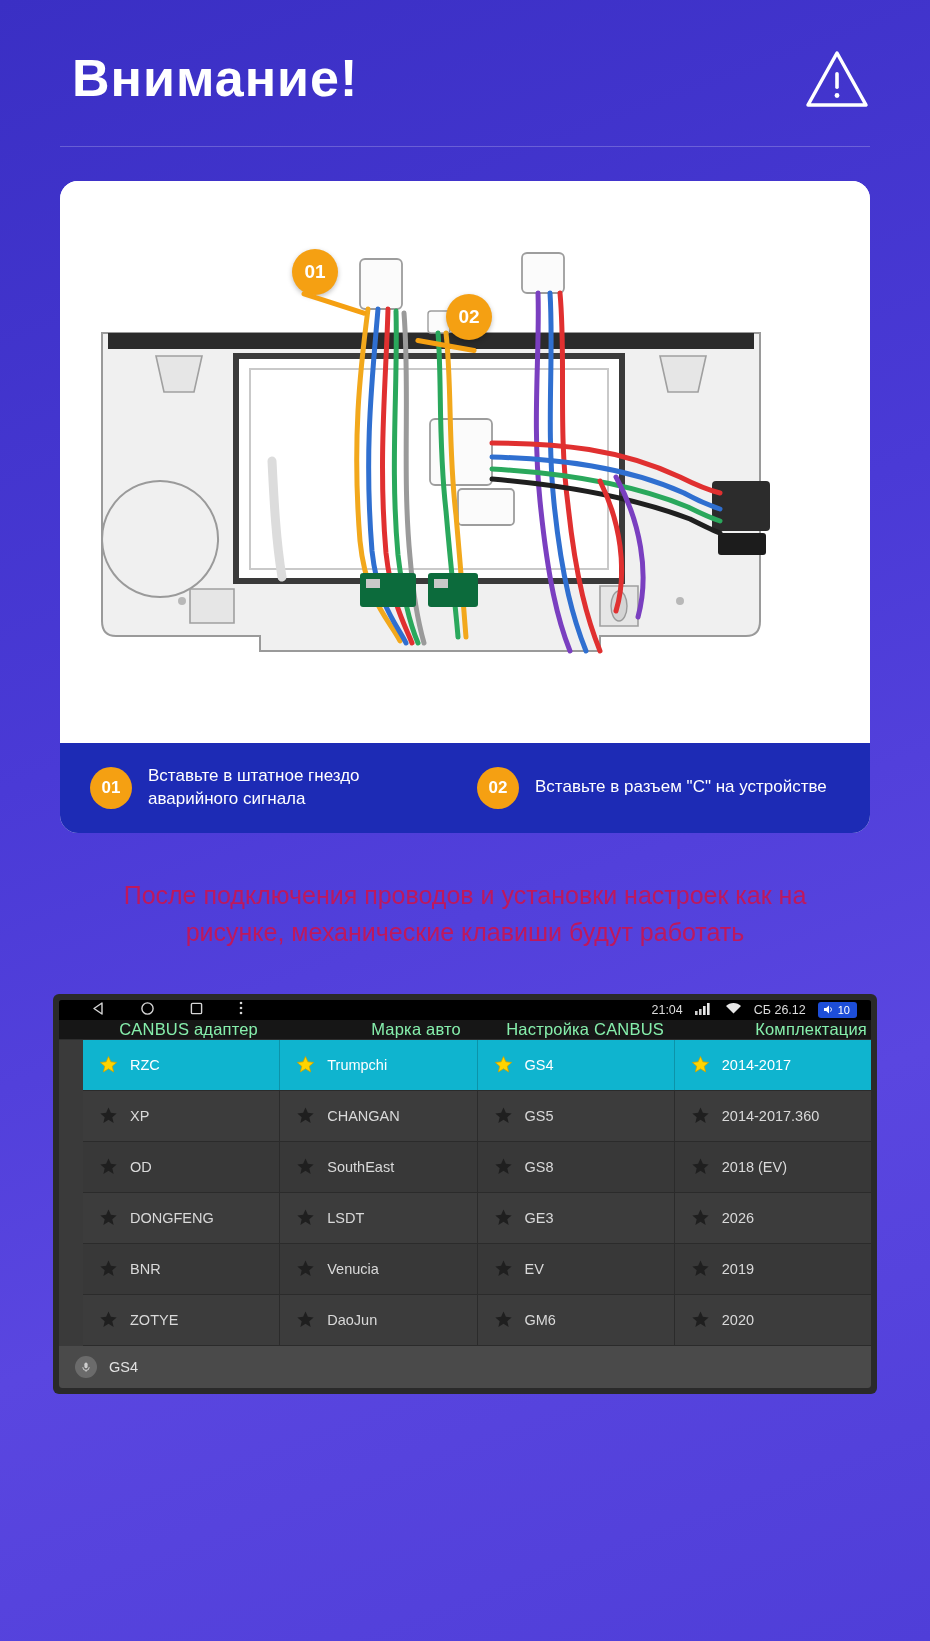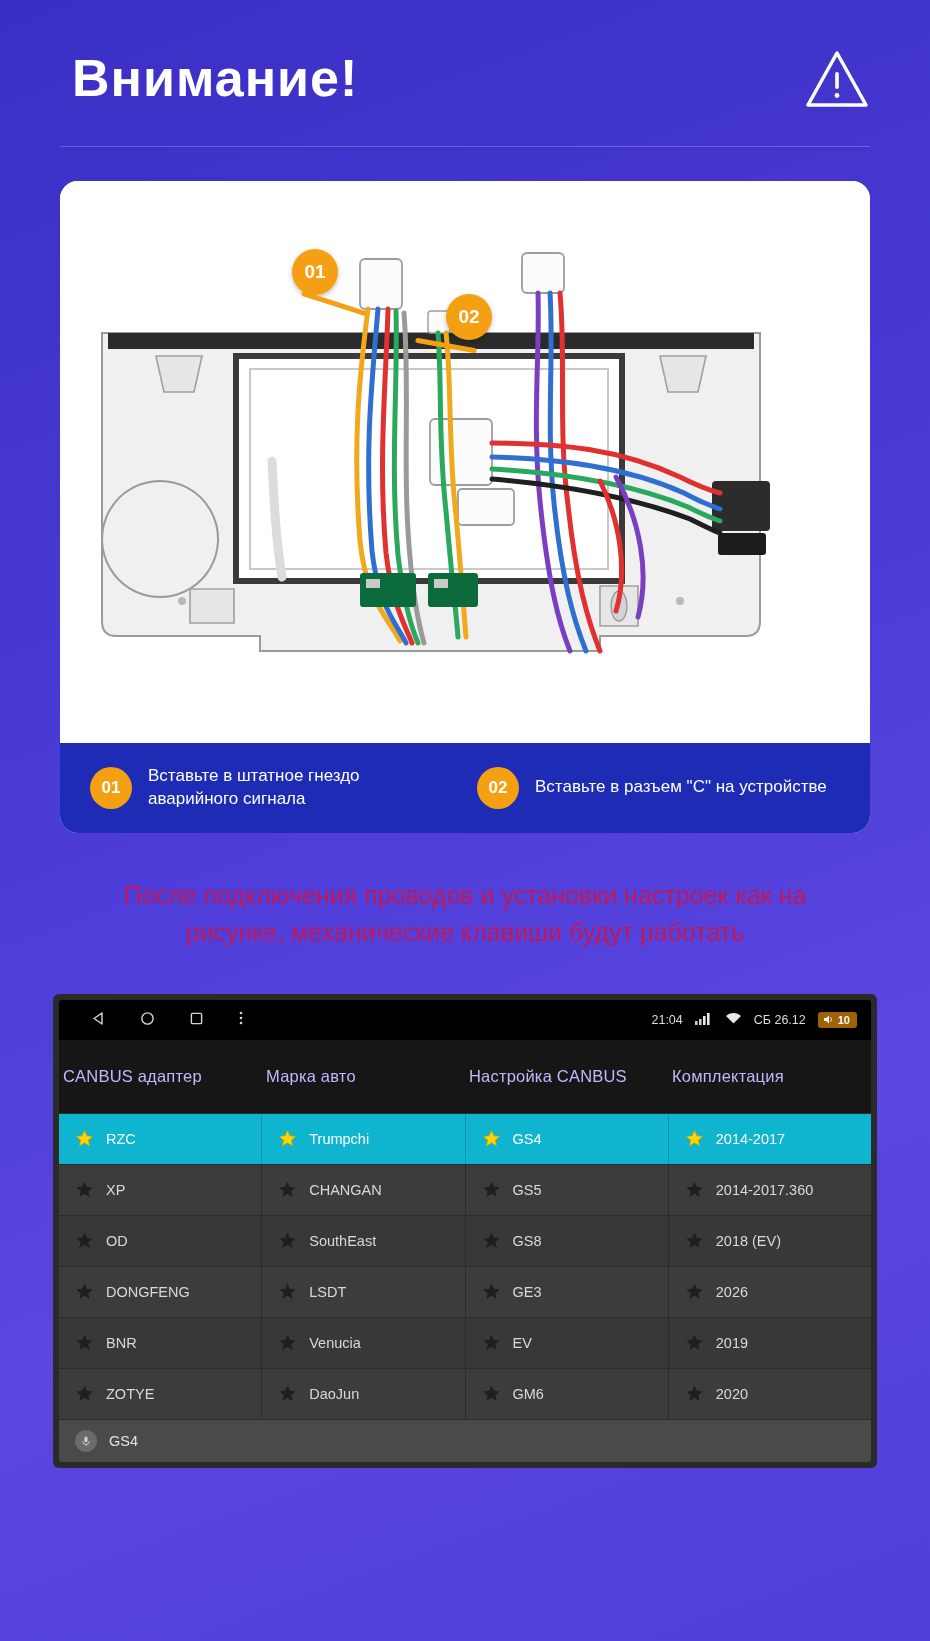--- a/index.html
+++ b/index.html
@@ -130,63 +130,62 @@
     border-radius: 6px;
     padding: 6px;
   }
   .screen {
     background: #161616;
     border-radius: 3px;
     overflow: hidden;
   }
   .statusbar {
     background: #000000;
-    height: 40px;
+    height: 20px;
     display: flex;
     align-items: center;
     padding: 0 14px;
     color: #e8e8e8;
     font-size: 12px;
     gap: 0;
   }
   .nav-group { display: flex; align-items: center; gap: 34px; padding-left: 18px; }
   .nav-ico { opacity: .92; }
   .status-right {
     margin-left: auto;
     display: flex;
     align-items: center;
     gap: 12px;
     font-size: 12.5px;
     color: #dcdcdc;
   }
   .vol-pill {
-    background: #a16207;
+    background: #1d4ed8;
     border-radius: 3px;
     padding: 2px 7px 2px 5px;
     display: flex; align-items: center; gap: 4px;
     font-size: 11px;
     color: #fff;
-    font-weight: bold;
   }
 
   .tabs {
     display: flex;
     background: #161616;
     border-bottom: 1px solid #2e2e2e;
   }
   .tab {
     flex: 1;
-    text-align: left;
-    padding: 27px 4px;
-    color: #c4b5fd;
+    text-align: right;
+    padding: 0 4px;
+    color: #86efac;
     font-size: 16.5px;
     letter-spacing: .2px;
   }
 
-  .table { background: #3a3a3a; }
+  .table { background: #3a3a3a; padding-left: 24px; }
   .trow {
     display: flex;
     border-bottom: 1px solid #2b2b2b;
   }
   .trow.selected { background: #0fb4cf; }
   .trow.alt { background: #3c3c3c; align-items: center; }
   .trow.alt2 { background: #383838; }
   .cell {
     flex: 1;
     display: flex;

